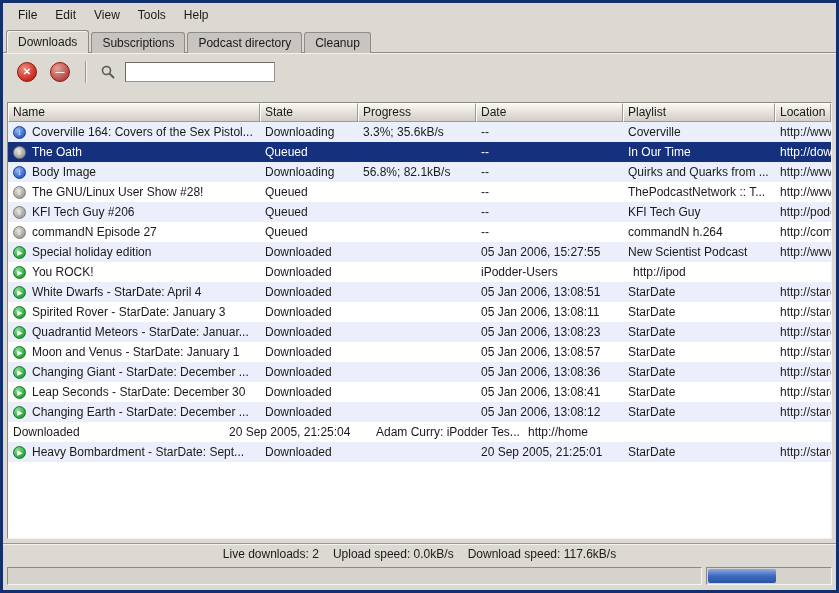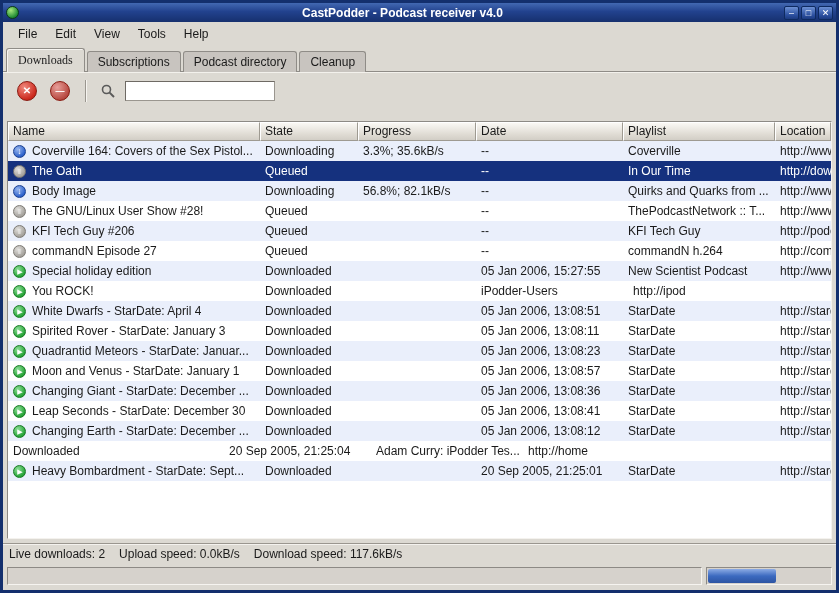--- a/index.html
+++ b/index.html
@@ -51,21 +51,20 @@
   }
   .tab {
     padding: 3px 10px 3px; background: #c8c4bf;
     border: 1px solid #8f8c87; border-bottom: none;
     border-radius: 3px 3px 0 0; margin-right: 2px;
     position: relative; top: 1px; white-space: nowrap; cursor: default;
   }
   .tab.active {
     background: #dcd9d2; padding: 4px 11px 4px; z-index: 3;
     box-shadow: inset 1px 1px 0 #f6f4f0;
-    font-family: Liberation Serif, serif;
   }
   
   .mainpanel {
     flex: 1; display: flex; flex-direction: column;
     border-top: 1px solid #8f8c87;
     box-shadow: inset 0 1px 0 #f3f1ec;
     background: #dcd9d2; min-height: 0;
   }
   .toolbar {
     height: 37px; flex: none; display: flex; align-items: center;
@@ -133,21 +132,21 @@
   }
   .icon-downloading { background: radial-gradient(circle at 35% 30%, #9ab8f0, #2e62cc 70%, #1d4aa8); border: 1px solid #1a3f8f; font-size: 9px; font-weight: bold; }
   .icon-queued { background: radial-gradient(circle at 35% 30%, #e2e0dc, #a5a29c 70%, #8d8a84); border: 1px solid #7e7b75; color: #f4f4f2; }
   .icon-downloaded { background: radial-gradient(circle at 35% 30%, #8fe09a, #28a538 70%, #1b8a2a); border: 1px solid #177a24; padding-left: 1px; }
   
   .statusbar {
     height: 21px; flex: none;
     border-top: 1px solid #9a968f;
     box-shadow: inset 0 1px 0 #f4f2ee;
     display: flex; align-items: center; padding: 0 6px; gap: 14px;
-    background: #dcd9d2; white-space: nowrap;
+    background: #dcd9d2; white-space: nowrap; justify-content: center;
   }
   .bottombar {
     height: 26px; flex: none; display: flex; gap: 4px;
     padding: 3px 4px 5px; background: #dcd9d2;
   }
   .sunken {
     border: 1px solid; border-color: #8d8a85 #f6f4f0 #f6f4f0 #8d8a85;
     background: #d6d2cc; height: 100%;
   }
   .panel-left { flex: 1; }
@@ -156,27 +155,20 @@
     height: 100%;
     background: linear-gradient(180deg, #8cabe4 0%, #3c6ac0 50%, #2d54a2 100%);
     border-radius: 2px;
   }
 </style>
 </head>
 <body>
 
 <div class="window">
 
-  <div class="titlebar">
-    <span class="app-icon"></span>
-    <span class="title-text">CastPodder - Podcast receiver v4.0</span>
-    <span class="winbtn">–</span>
-    <span class="winbtn">□</span>
-    <span class="winbtn">✕</span>
-  </div>
 
   <div class="menubar">
       <span class="menu-item">File</span>
       <span class="menu-item">Edit</span>
       <span class="menu-item">View</span>
       <span class="menu-item">Tools</span>
       <span class="menu-item">Help</span>
     </div>
 
   <div class="tabstrip">

